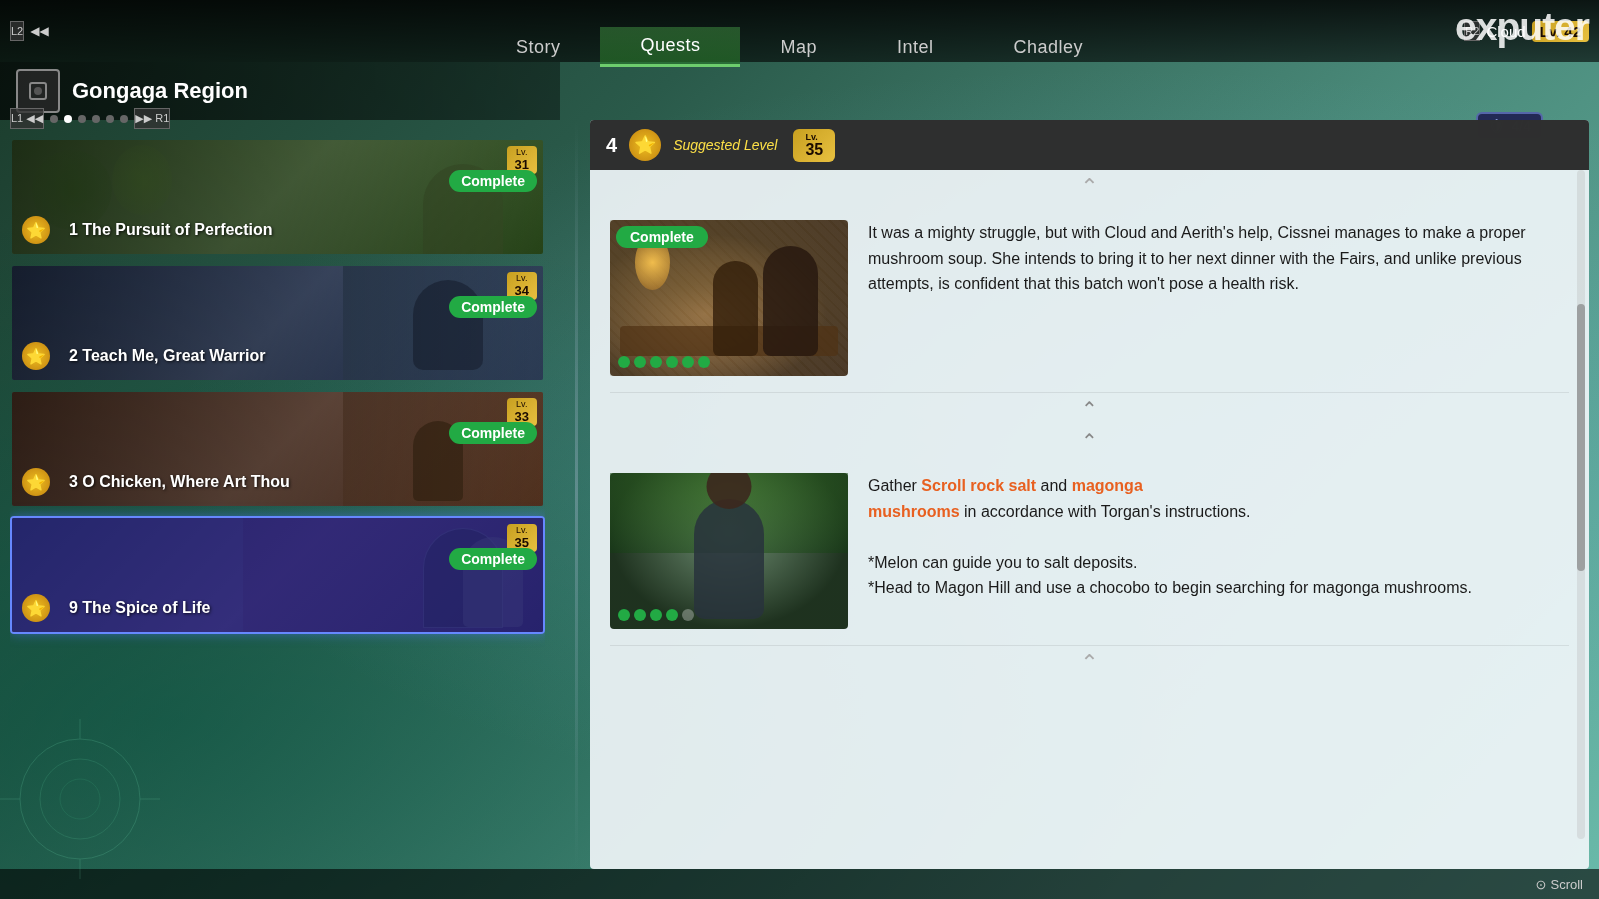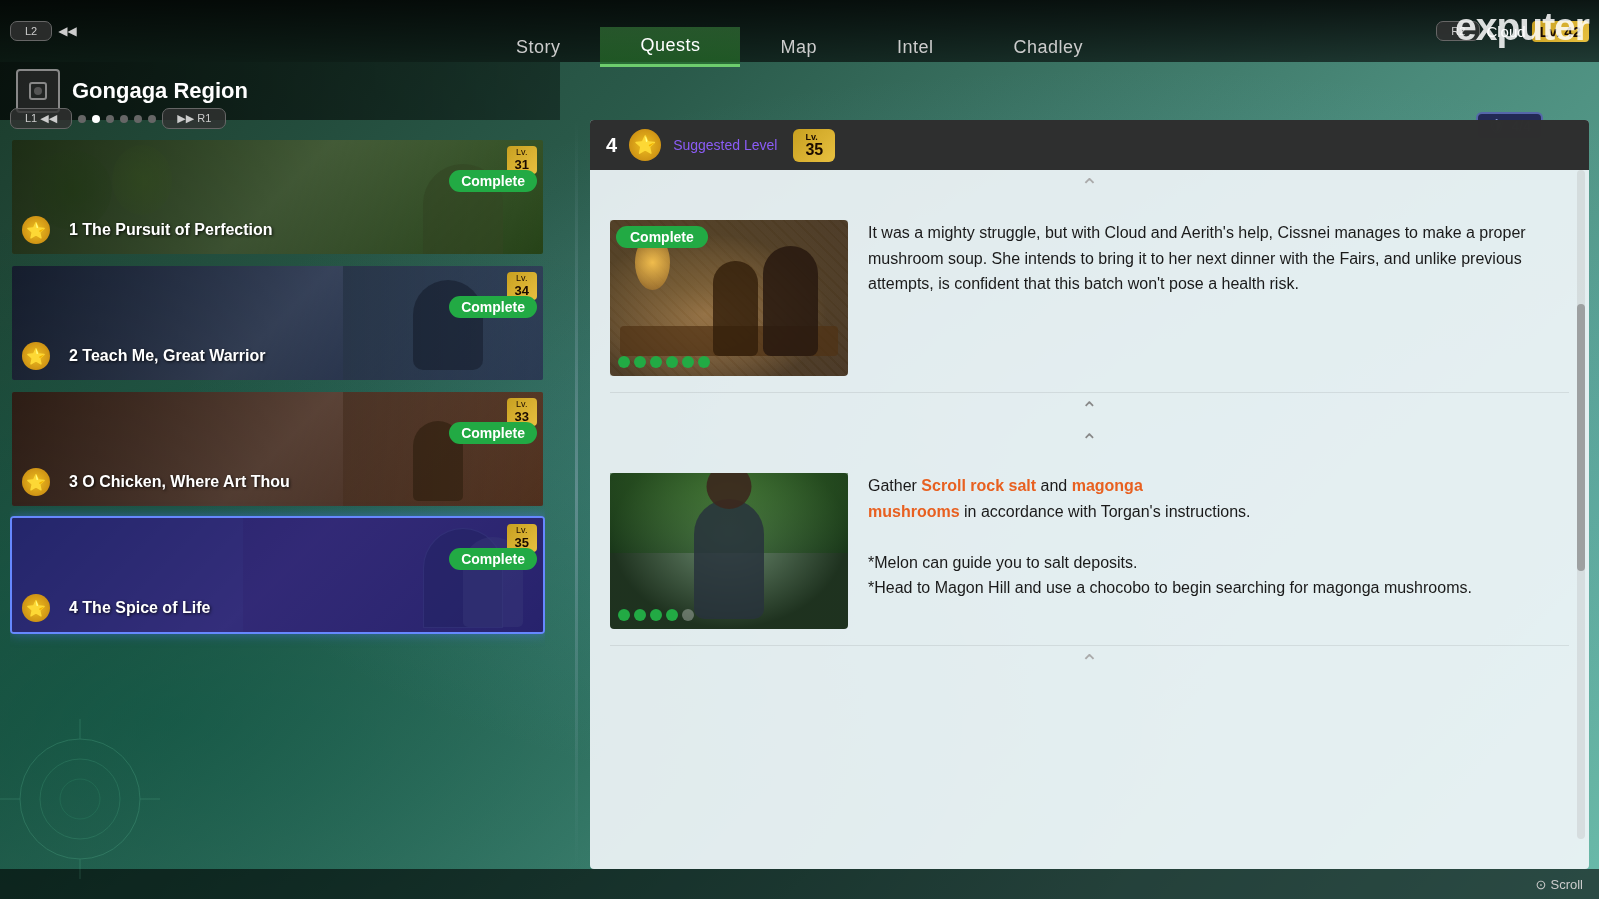--- a/index.html
+++ b/index.html
@@ -146,24 +146,24 @@
       left: 10px;
       width: 290px;
       display: flex;
       align-items: center;
       gap: 6px;
     }
 
     .nav-btn {
       background: rgba(50,50,50,0.8);
       border: 1px solid #666;
-      border-radius: 7px;
+      border-radius: 0;
       color: #ccc;
       font-size: 11px;
-      padding: 3px 14px;
+      padding: 3px 0;
     }
 
     .nav-dot {
       width: 8px;
       height: 8px;
       border-radius: 50%;
       background: #666;
     }
     .nav-dot.active { background: #fff; }
 
@@ -327,23 +327,24 @@
     .quest-detail-level-badge {
       background: linear-gradient(135deg, #c8a020, #e8c040);
       border-radius: 6px;
       padding: 4px 12px;
       font-size: 16px;
       font-weight: bold;
       color: #1a0a00;
     }
 
     .quest-suggested {
-      color: #8b5cf6;
+      color: #fde047;
       font-size: 14px;
       margin-right: 4px;
+      font-style: italic;
     }
 
     .quest-detail-star {
       width: 32px;
       height: 32px;
       background: radial-gradient(circle, #f0c020, #c08010);
       border-radius: 50%;
       display: flex;
       align-items: center;
       justify-content: center;
@@ -643,21 +644,21 @@
 
       <div style="position:absolute;bottom:5px;right:20px;width:60px;height:90px;background:rgba(80,60,100,0.5);border-radius:30px 30px 5px 5px"></div>
     </div>
     <div class="quest-selected-bg"></div>
     <div class="quest-level">
       <span class="lv-small">Lv.</span>35
     </div>
     <div class="quest-complete-badge">Complete</div>
     <div class="quest-number-icon">
       <div class="quest-star">⭐</div>
-      <span class="quest-name">4  The Spice of Life</span>
+      <span class="quest-name">9  The Spice of Life</span>
     </div>
   </div>
 
 </div>
 
 <div style="position:absolute;left:575px;top:120px;bottom:30px;width:3px;background:linear-gradient(to bottom,transparent,rgba(160,180,200,0.4),transparent)"></div>
 
 <div class="quest-detail">
 
   <div class="quest-detail-header">

